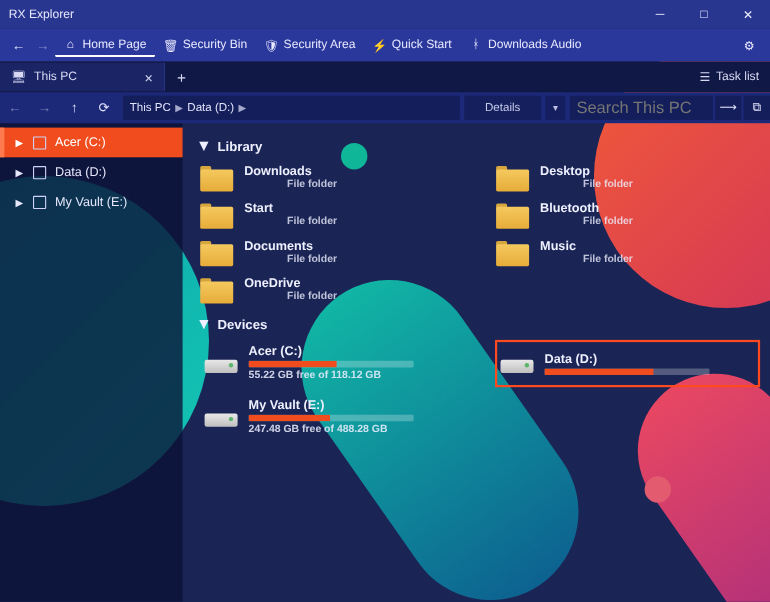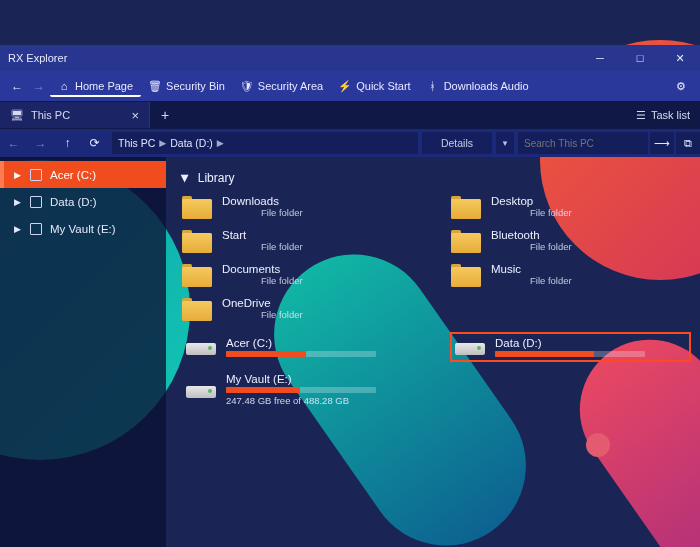--- a/index.html
+++ b/index.html
@@ -6,21 +6,21 @@
   body { width:700px; height:547px; background:#1a2555; overflow:hidden; position:relative; }
   
   .bgshape { position:absolute; border-radius:50%; z-index:0; }
   .s1 { width:300px; height:300px; background:linear-gradient(135deg,#0d9da8,#13c7b3); left:-110px; top:160px; }
   .s2 { width:240px; height:240px; background:linear-gradient(135deg,#f25b37,#d1335b); right:-80px; top:40px; }
   .s3 { width:160px; height:320px; border-radius:80px; background:linear-gradient(180deg,#11b5a5,#0d6290); left:320px; top:240px; transform:rotate(-35deg); }
   .s4 { width:140px; height:280px; border-radius:70px; background:linear-gradient(180deg,#e84762,#a62b7f); right:-60px; bottom:-60px; transform:rotate(-35deg); }
   .s5 { width:24px; height:24px; background:#0fb698; left:310px; top:130px; }
   .s6 { width:24px; height:24px; background:#e35b6f; right:90px; bottom:90px; }
   
-  .titlebar { position:relative; z-index:3; display:flex; align-items:center; height:26px; background:#28368f; color:#e6e8fb; font-size:11px; padding-left:8px;margin-top:45px; }
+  .titlebar { position:relative; z-index:3; display:flex; align-items:center; height:26px; background:#28368f; color:#e6e8fb; font-size:11px; padding-left:8px; }
   .titlebar .spacer { flex:1; }
   .winbtn { width:40px; height:26px; display:flex; align-items:center; justify-content:center; color:#e6e8fb; }
   
   .menubar { position:relative; z-index:3; height:30px; background:#2a379b; display:flex; align-items:center; padding:0 6px; color:#e8e9ff; font-size:11px; }
   .mbtn { display:flex; align-items:center; gap:5px; padding:4px 8px; border-radius:2px; }
   .mbtn.active { border-bottom:2px solid #fff; padding-bottom:3px; }
   .mbtn .ic { width:12px; height:12px; display:inline-flex; align-items:center; justify-content:center; }
   .menubar .nav { width:22px; text-align:center; font-size:12px; }
   .menubar .spacer{flex:1;}
   .gear { width:26px; text-align:center; }
@@ -32,30 +32,30 @@
   .tabstrip .spacer{flex:1;}
   .tasklist { display:flex; align-items:center; gap:5px; padding:0 10px; }
   
   .toolbar { position:relative; z-index:3; height:28px; background:#1c2878; display:flex; align-items:center; color:#e2e4fb; font-size:11px; }
   .tbtn { width:27px; height:28px; display:flex; align-items:center; justify-content:center; font-size:12px; }
   .tbtn.dis { opacity:.45; }
   .breadcrumb { flex:1; display:flex; align-items:center; height:22px; background:#141e5a; margin:0 4px; padding:0 6px; gap:4px; font-size:10.5px; }
   .breadcrumb .sep { opacity:.7; font-size:9px; }
   .details { width:70px; text-align:center; font-size:10.5px; height:22px; line-height:22px; background:#141e5a; margin-right:4px; opacity:.85; }
   .chev { width:18px; height:22px; background:#141e5a; margin-right:4px; text-align:center; line-height:22px; font-size:9px; opacity:.8;}
-  .search { width:130px; height:22px; background:#141e5a; border:none; color:#bbc0e8; font-size:10px; padding:0 6px; outline:none; }
+  .search { width:130px; height:22px; background:#141e5a; border:none; color:#bbc0e8; font-size:15px; padding:0 6px; outline:none; }
   .sqbtn { width:24px; height:22px; background:#141e5a; text-align:center; line-height:22px; margin-left:2px; font-size:11px; }
   
   .body { position:relative; z-index:2; display:flex; height:calc(547px - 26px - 30px - 28px - 28px); }
   .sidebar { width:166px; background:rgba(12,17,54,0.78); padding-top:4px; color:#e6e7fb; font-size:11.5px; }
   .sitem { display:flex; align-items:center; gap:8px; height:27px; padding-left:14px; }
   .sitem.sel { background:#f04c1e; color:#fff; padding-left:10px; border-left:4px solid #ff7a4f; }
   .sitem .tw { width:8px; font-size:9px; }
   .sitem .dicon { width:12px; height:12px; border:1.3px solid #cfd3f7; border-radius:1px; }
-  .content { flex:1; padding:8px 10px 14px 16px; color:#eef0ff; overflow:hidden; }
+  .content { flex:1; padding:8px 10px 14px 16px; color:#eef0ff; overflow:hidden;font-weight:bold; }
   .section { margin-bottom:12px; }
   .section-h { display:flex; align-items:center; gap:8px; font-size:12px; margin:6px 0 8px; }
   .section-h .arrow { font-size:10px; transform:rotate(90deg); display:inline-block;}
   .grid2 { display:grid; grid-template-columns: 1fr 1fr; column-gap:30px; row-gap:8px; }
   .folder { display:flex; align-items:center; gap:10px; }
   .ficon { width:30px; height:26px; position:relative; }
   .ficon::before{content:"";position:absolute;left:0;top:3px;width:10px;height:4px;background:#d6a63e;border-radius:1.5px 1.5px 0 0;}
   .ficon::after{content:"";position:absolute;left:0;top:6px;width:30px;height:20px;background:linear-gradient(#f5c95e,#e6ac39);border-radius:1.5px;}
   .folder .meta { display:flex; flex-direction:column; }
   .folder .name { font-size:11.5px; }
@@ -222,28 +222,33 @@
             <div class="ficon"></div>
             <div class="meta">
               <span class="name">OneDrive</span>
               <span class="sub">File folder</span>
             </div>
           </div>
         </div>
     </div>
 
     <div class="section">
+      <div class="section-h">
+        <span class="arrow">▶</span>
+        <span>Devices</span>
+      </div>
       <div class="grid2" id="dev-grid">
           <div class="drive">
             <div class="dicon2"></div>
             <div class="dmeta">
               <span class="dname">Acer (C:)</span>
               <div class="bar">
                 <div style="width:53%"></div>
               </div>
+              <span class="dfree">55.22 GB free of 118.12 GB</span>
             </div>
           </div>
           <div class="drive highlight">
             <div class="dicon2"></div>
             <div class="dmeta">
               <span class="dname">Data (D:)</span>
               <div class="bar">
                 <div style="width:66%"></div>
               </div>
             </div>

